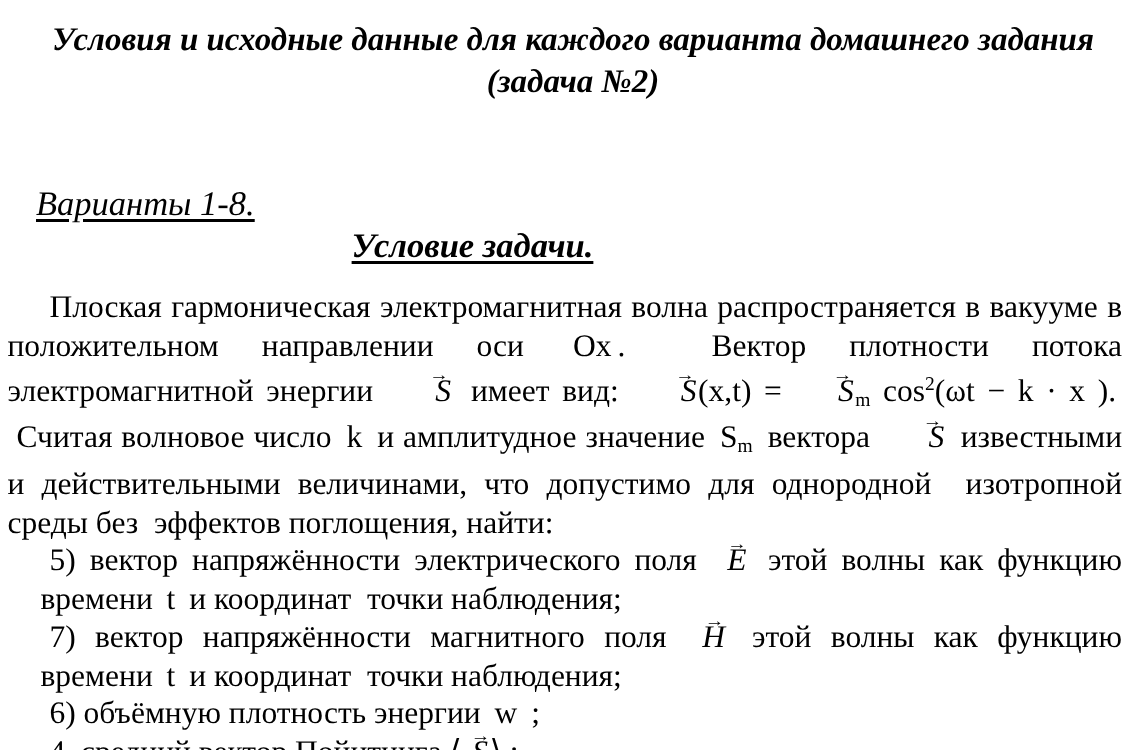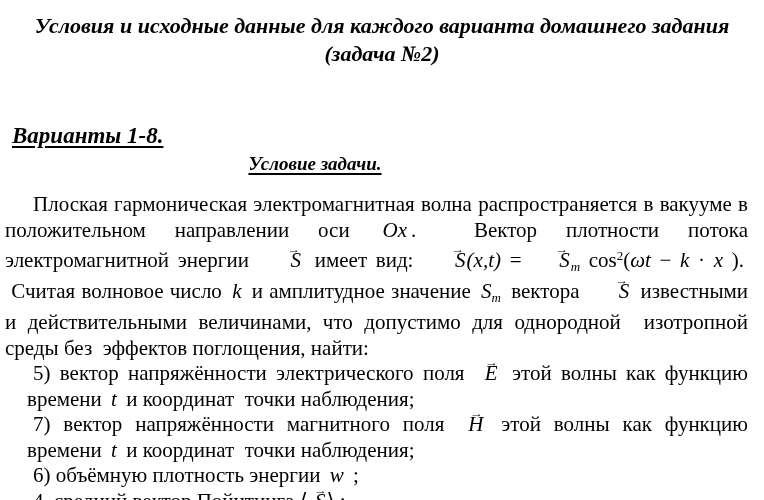--- a/index.html
+++ b/index.html
@@ -10,48 +10,48 @@
     font-family:"Liberation Serif","DejaVu Serif",serif;
     overflow:hidden;
   }
   .title{
     position:absolute;top:12px;left:0;right:0;
     text-align:center;
     font-size:22px;line-height:28px;
     font-weight:bold;font-style:italic;
   }
   .variants{
-    position:absolute;top:122px;left:12px;
+    position:absolute;top:122px;left:24px;
     font-size:23px;line-height:28px;
-    font-weight:bold;font-style:italic;
+    font-weight:normal;font-style:italic;
     text-decoration:underline;
     text-decoration-thickness:2px;
     text-underline-offset:3px;
   }
   .condition{
     position:absolute;top:150px;left:0;right:0;
     padding-right:134px;
     text-align:center;
-    font-size:19px;line-height:28px;
+    font-size:23px;line-height:28px;
     font-weight:bold;font-style:italic;
   }
   .condition .und{
     text-decoration:underline;
     text-decoration-thickness:2px;
     text-underline-offset:3px;
   }
   .bodytext{
     position:absolute;top:192px;left:5px;width:743px;
     font-size:21px;line-height:25.5px;
     text-align:justify;
   }
   .bodytext p{margin:0;padding:0;}
   p.para{text-indent:28px;}
   p.item{padding-left:22px;text-indent:6px;}
-  .it{font-style:italic;}
+  .it{}
   .vec{
     position:relative;display:inline-block;
     font-style:italic;margin:0 1px;
   }
   .vec::after{
     content:"\2192";
     position:absolute;left:55%;top:-0.82em;
     transform:translateX(-48%) scale(0.62,0.5);
     transform-origin:center bottom;
     font-style:normal;font-weight:normal;

